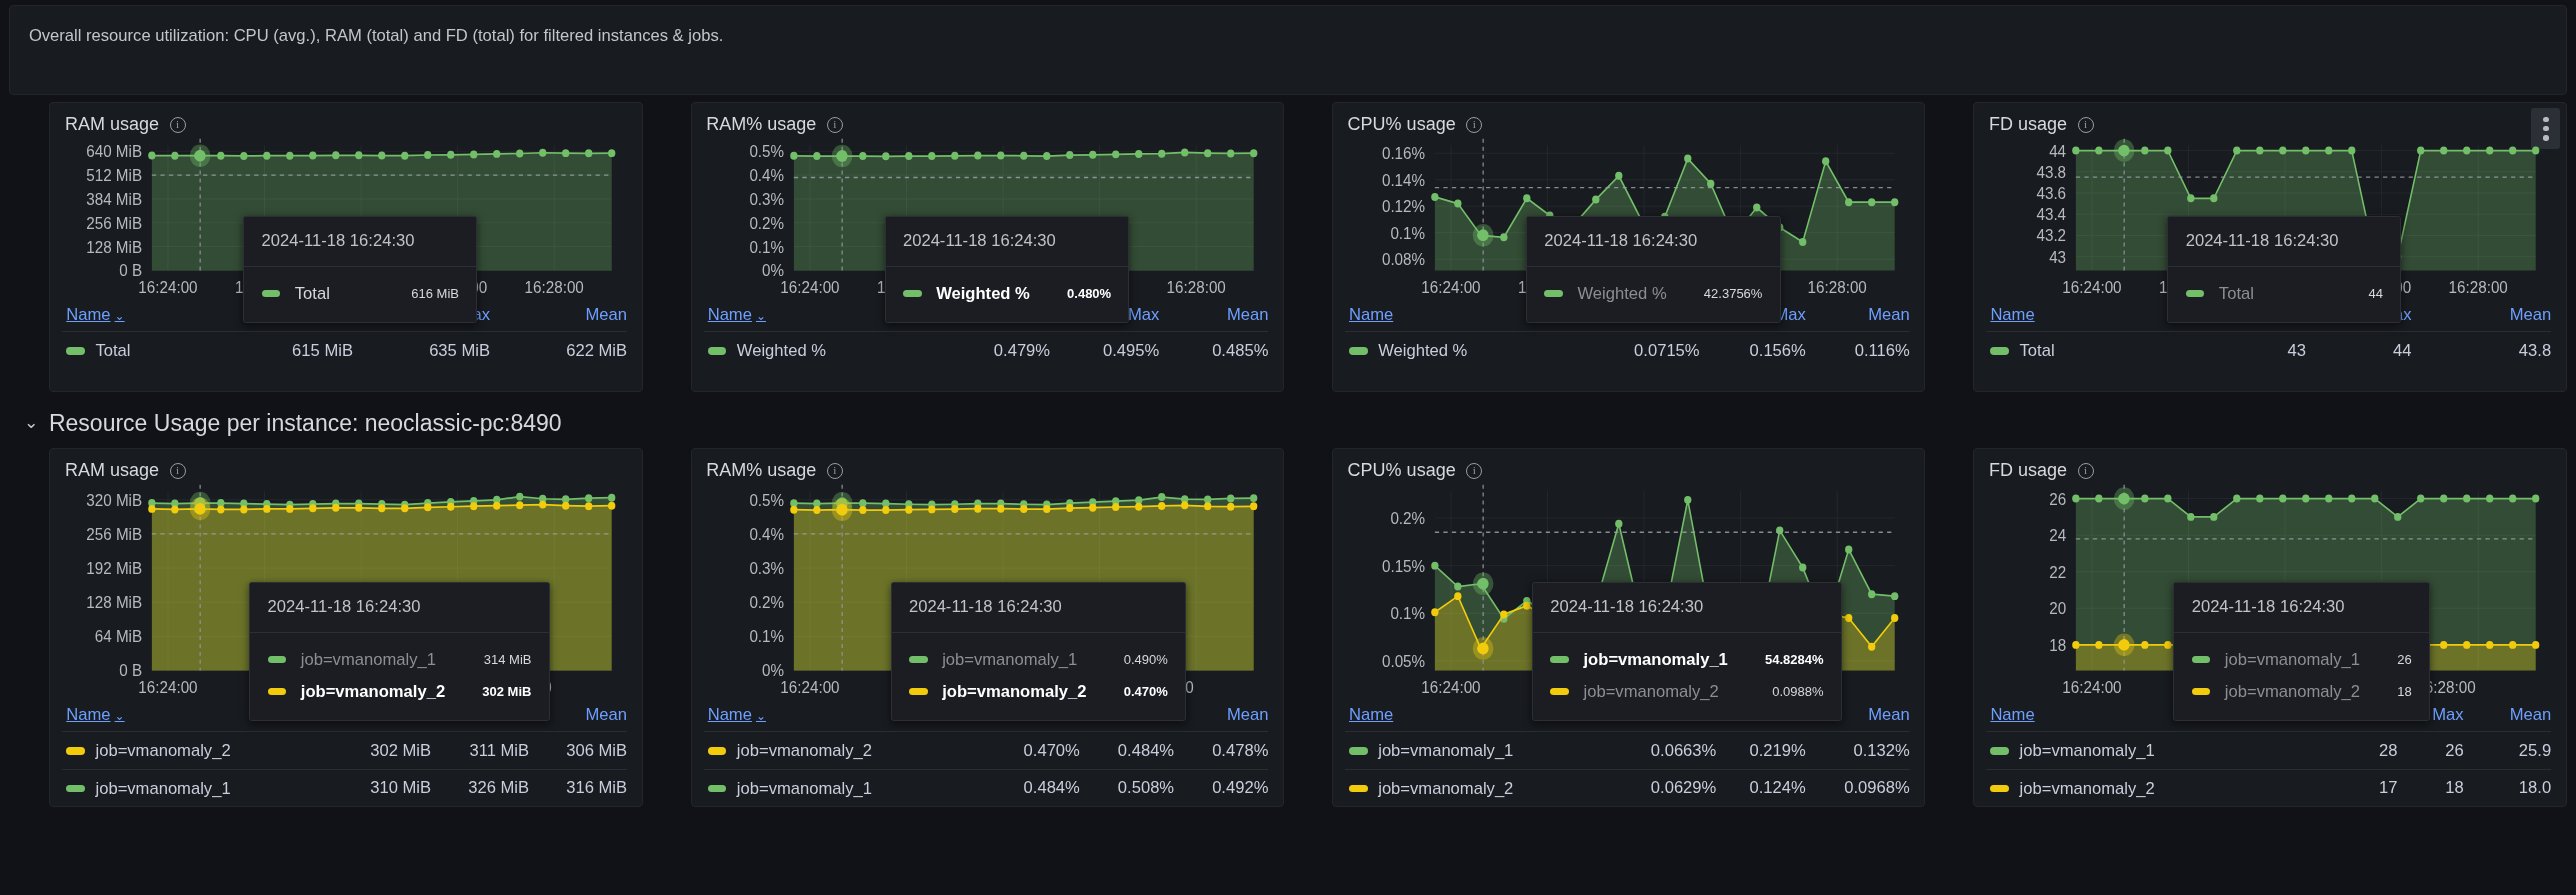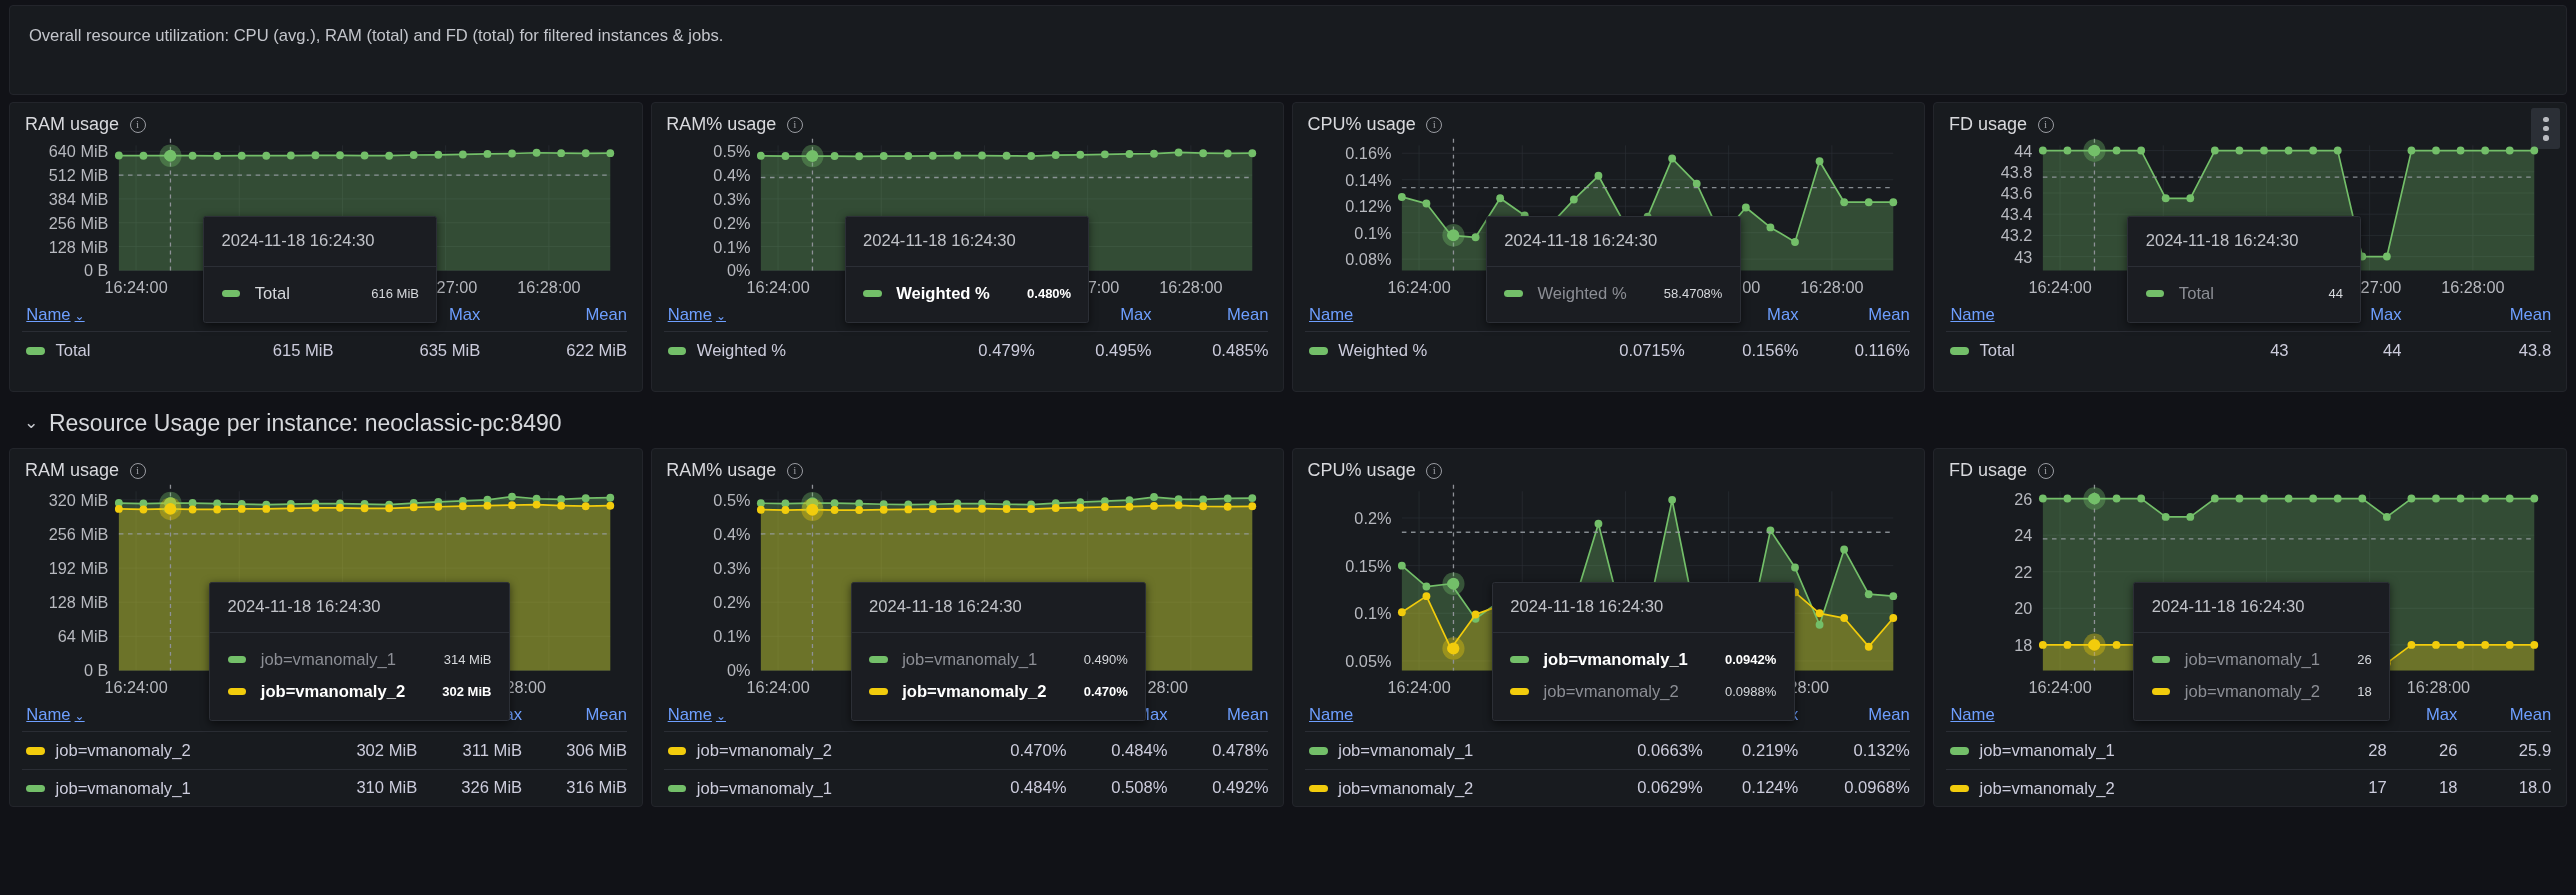--- a/index.html
+++ b/index.html
@@ -31,20 +31,21 @@
 
   
   .row { display: flex; gap: 8px; margin-top: 6.6px; }
   .panel {
     flex: 1 1 0;
     border: 0.7px solid #23252b;
     border-radius: 4px;
     background: #181b1f;
     position: relative;
     overflow: hidden;
+    margin-left: 40px;
   }
   .row1 .panel { height: 290px; }
   .row2 .panel { height: 359px; }
 
   .panel-head {
     display: flex; align-items: center; gap: 10.6px;
     padding: 10.6px 14.6px 0 14.6px; height: 33px;
   }
   .panel-title { font-size: 18px; color: #d8d9dd; font-weight: 400; white-space: nowrap; }
   .info-icon {
@@ -379,21 +380,21 @@
               <text class="axis" x="668.8342500000001" y="236" text-anchor="middle" font-size="25">16:27:00</text>
               <text class="axis" x="827.2687500000001" y="236" text-anchor="middle" font-size="25">16:28:00</text>
             </svg>
           </div>
           <div class="tooltip" style="left: 193px; top: 80px;">
             <div class="tt-head">2024-11-18 16:24:30</div>
             <div class="tt-body">
               <div class="tt-row dim">
                 <span class="sw" style="background:#73bf69"></span>
                 <span class="nm">Weighted %</span>
-                <span class="vl">58.4708%</span>
+                <span class="vl">42.3756%</span>
               </div>
             </div>
           </div>
         </div>
         <div class="legend">
           <table>
             <thead>
               <tr>
                 <th class="name"><span>Name</span></th>
                 <th>Min</th>
@@ -840,21 +841,21 @@
               <text class="axis" x="193.53075" y="318" text-anchor="middle" font-size="25">16:24:00</text>
               <text class="axis" x="774.45725" y="318" text-anchor="middle" font-size="25">16:28:00</text>
             </svg>
           </div>
           <div class="tooltip" style="left: 199px; top: 100px;">
             <div class="tt-head">2024-11-18 16:24:30</div>
             <div class="tt-body">
               <div class="tt-row bold">
                 <span class="sw" style="background:#73bf69"></span>
                 <span class="nm">job=vmanomaly_1</span>
-                <span class="vl">0.0942%</span>
+                <span class="vl">54.8284%</span>
               </div>
               <div class="tt-row dim">
                 <span class="sw" style="background:#f2cc0c"></span>
                 <span class="nm">job=vmanomaly_2</span>
                 <span class="vl">0.0988%</span>
               </div>
             </div>
           </div>
         </div>
         <div class="legend">

